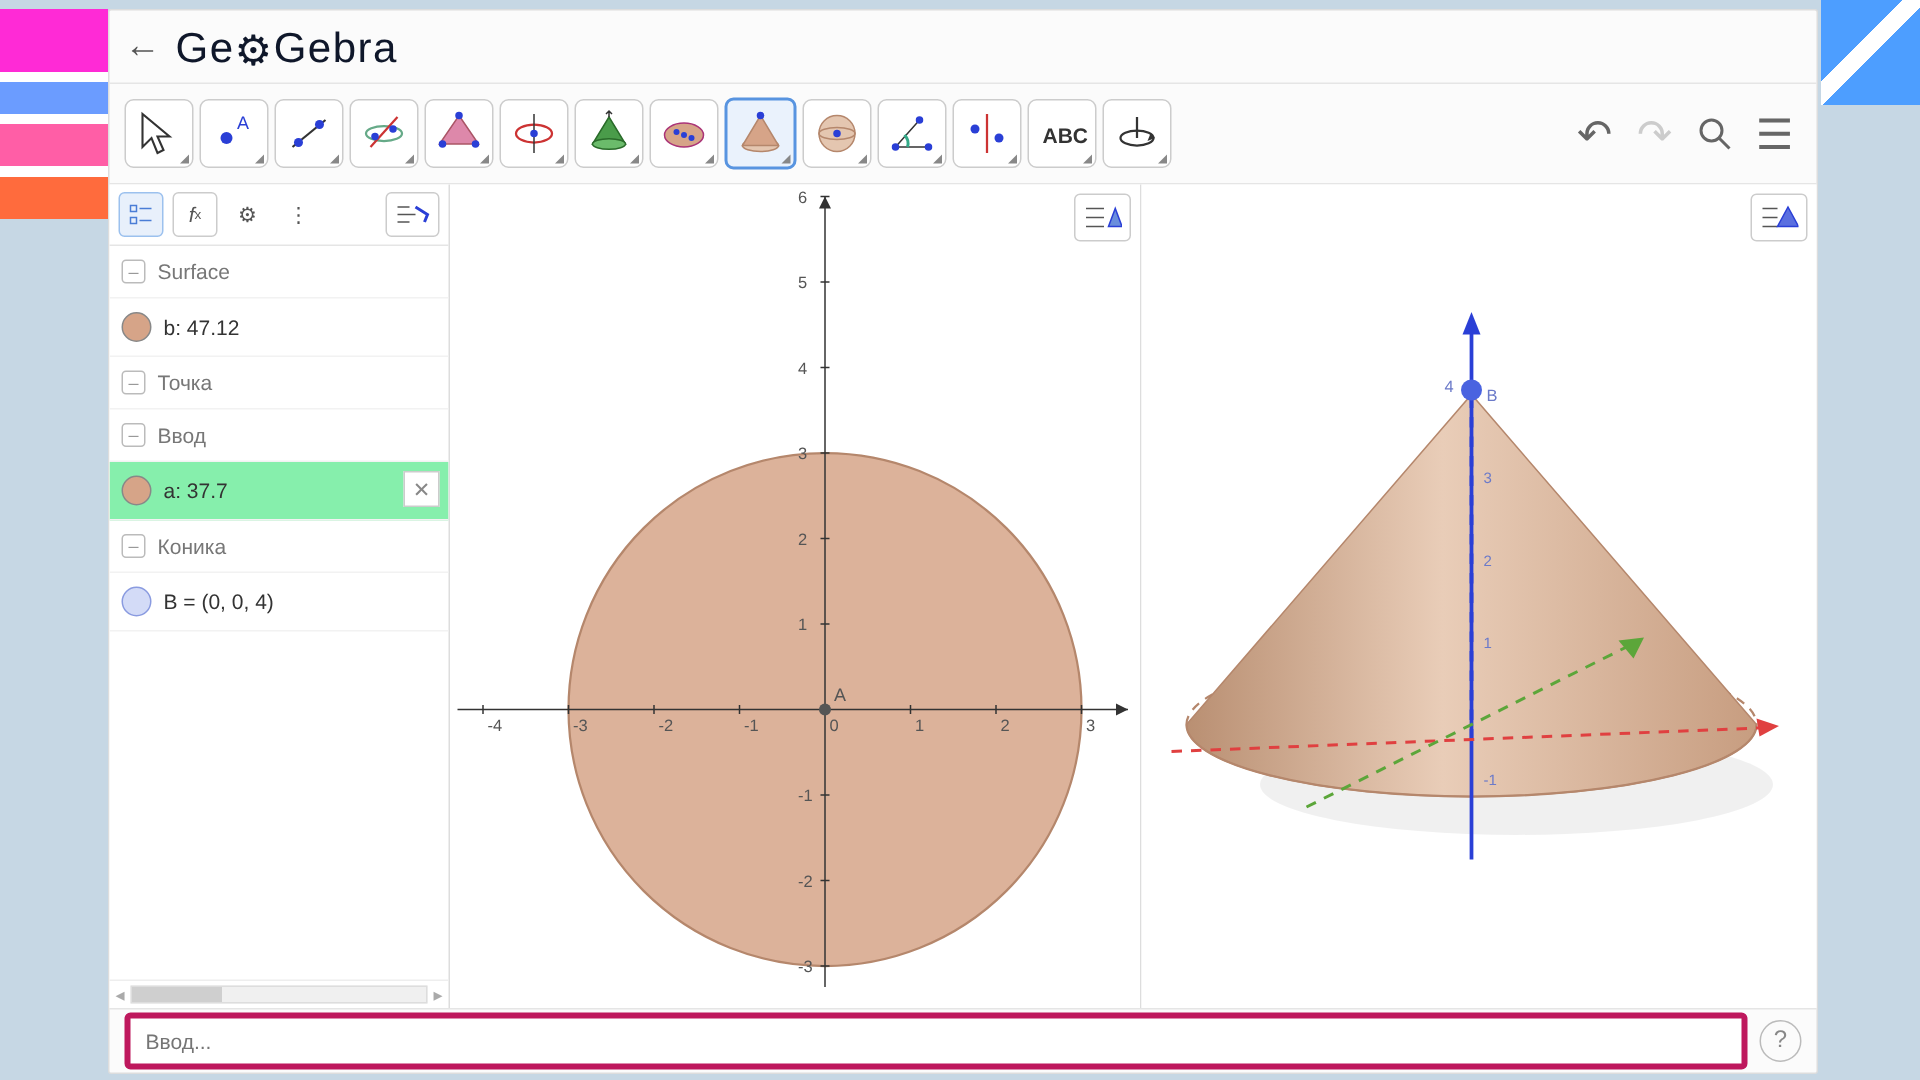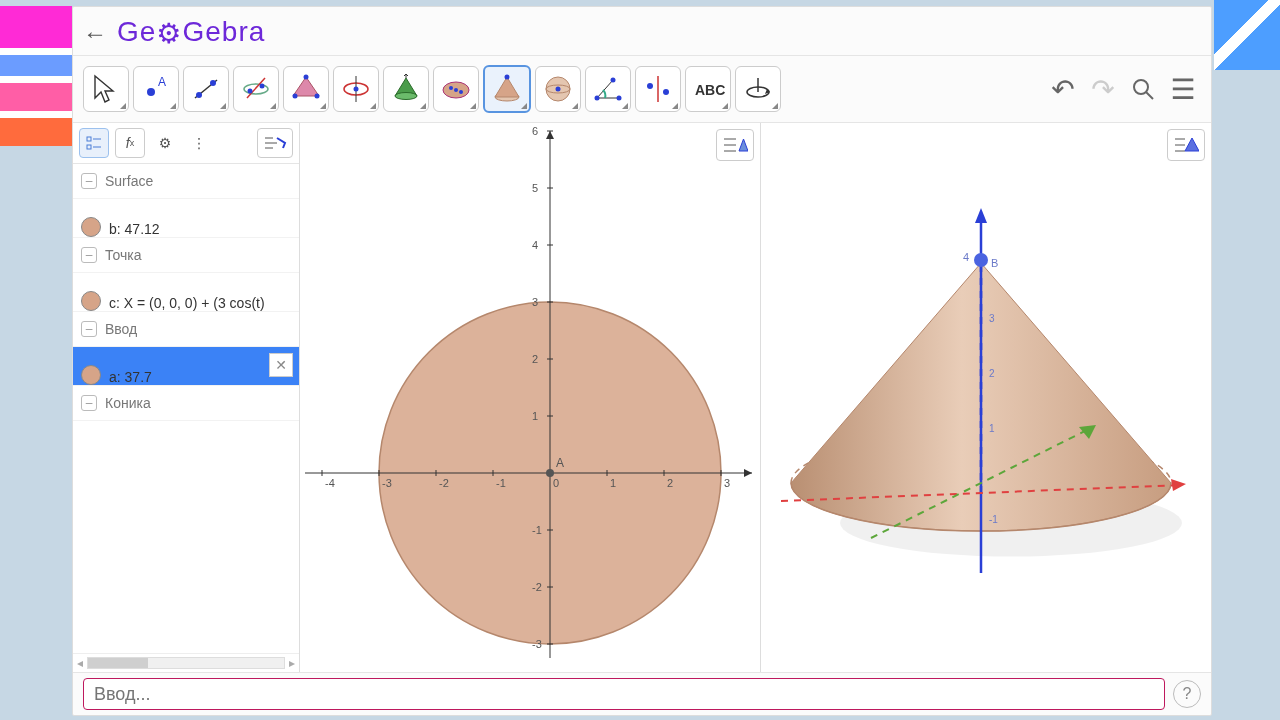--- a/index.html
+++ b/index.html
@@ -2,52 +2,52 @@
 <html><head>
 <meta charset="utf-8">
 <style>
 body{margin:0;font-family:Arial,Helvetica,sans-serif;background:#c6d7e4;overflow:hidden}
 .stage{position:relative;width:1280px;height:720px}
 .deco-left{position:absolute;left:0;top:6px;width:72px;height:140px;background:linear-gradient(to bottom,#ff2ad6 0%,#ff2ad6 30%,#fff 30%,#fff 35%,#6b9cff 35%,#6b9cff 50%,#fff 50%,#fff 55%,#ff5ea6 55%,#ff5ea6 75%,#fff 75%,#fff 80%,#ff6b3d 80%,#ff6b3d 100%)}
 .deco-right{position:absolute;right:0;top:0;width:66px;height:70px;background:linear-gradient(135deg,#4d9eff 0%,#4d9eff 40%,#fff 40%,#fff 52%,#4d9eff 52%)}
 .app{position:absolute;left:72px;top:6px;width:1138px;height:708px;background:#fbfbfb;border:1px solid #ddd;border-radius:2px;display:flex;flex-direction:column}
 .titlebar{display:flex;align-items:center;height:48px;border-bottom:1px solid #e5e5e5;padding:0 10px;color:#666}
 .back-icon{font-size:24px;margin-right:10px;color:#555}
-.logo{font-size:28px;color:#6d28d9;letter-spacing:1px}
+.logo{font-size:28px;color:#0f172a;letter-spacing:1px}
 .logo .gear{display:inline-block;transform:translateY(2px)}
 .toolbar-row{display:flex;align-items:center;height:54px;padding:6px 10px;border-bottom:1px solid #e5e5e5;gap:4px}
 .tbtn{width:44px;height:44px;border:1px solid #ccc;border-radius:6px;background:#fff;display:flex;align-items:center;justify-content:center;position:relative}
 .tbtn svg{width:34px;height:34px}
 .tbtn.active{border:2px solid #5894e0;background:#eaf2fc}
 .dd{position:absolute;right:2px;bottom:2px;width:0;height:0;border-left:6px solid transparent;border-bottom:6px solid #888}
 .spacer{flex:1}
 .iconbtn{width:36px;height:36px;display:flex;align-items:center;justify-content:center;color:#666;font-size:28px}
 .workspace{flex:1;display:flex;min-height:0}
 .algebra{width:226px;border-right:1px solid #ddd;display:flex;flex-direction:column;background:#fff}
 .alg-toolbar{display:flex;align-items:center;height:40px;border-bottom:1px solid #e5e5e5;padding:0 6px;gap:6px}
 .mini{width:28px;height:28px;border:1px solid #ccc;border-radius:4px;display:flex;align-items:center;justify-content:center;background:#fff;font-size:14px;color:#555}
 .mini.noborder{border:none}
 .mini.active{background:#e8f0fb;border-color:#9cc1ee}
 .alg-list{flex:1;overflow:hidden}
 .cat{display:flex;align-items:center;height:34px;padding:0 8px;color:#777;font-size:14px;gap:8px;border-bottom:1px solid #f2f2f2}
 .cat .tog{width:14px;height:14px;border:1px solid #bbb;border-radius:3px;display:flex;align-items:center;justify-content:center;font-size:12px;line-height:1;color:#999}
-.item{display:flex;align-items:flex-end;height:38px;padding:0 8px;color:#333;font-size:14px;gap:8px;border-bottom:1px solid #f2f2f2;position:relative}
-.item.sel{background:#3b82f6}
+.item{display:flex;align-items:center;height:38px;padding:0 8px;color:#333;font-size:14px;gap:8px;border-bottom:1px solid #f2f2f2;position:relative}
+.item.sel{background:#86efac}
 .swatch{width:18px;height:18px;border-radius:50%;border:1px solid #888}
 .closex{position:absolute;right:6px;top:6px;width:22px;height:22px;border:1px solid #ccc;display:flex;align-items:center;justify-content:center;color:#888;background:#fff}
 .hscroll{height:18px;border-top:1px solid #eee;display:flex;align-items:center;padding:0 4px;color:#aaa;font-size:12px}
 .hscroll .track{flex:1;height:10px;background:#f0f0f0;border:1px solid #ddd;margin:0 4px;position:relative}
 .hscroll .thumb{position:absolute;left:0;top:0;bottom:0;width:60px;background:#cfcfcf}
 .view2d,.view3d{position:relative;background:#fff;border-right:1px solid #ddd}
 .view2d{width:460px}
 .view3d{flex:1;border-right:none}
 .viewtab{position:absolute;right:6px;top:6px;width:36px;height:30px;border:1px solid #ccc;border-radius:4px;background:#fff;display:flex;align-items:center;justify-content:center}
 .viewtab svg{width:26px;height:22px}
 .inputbar{height:42px;border-top:1px solid #e5e5e5;display:flex;align-items:center;padding:0 10px;gap:8px}
-.inputbar input{flex:1;height:30px;border:1px solid #be185d;border-radius:4px;padding:0 10px;color:#999;font-size:18px}
+.inputbar input{flex:1;height:30px;border:4px solid #be185d;border-radius:4px;padding:0 10px;color:#999;font-size:14px}
 .help{width:26px;height:26px;border:1px solid #bbb;border-radius:50%;display:flex;align-items:center;justify-content:center;color:#888;font-size:16px}
 </style>
 </head>
 <body>
 
 <div class="stage">
   <div class="deco-left"></div>
   <div class="deco-right"></div>
 
   <div class="app">
@@ -220,38 +220,38 @@
             </div>
           <div class="item">
               <span class="swatch" style="background:#d6a488"></span>
               <span>b: 47.12</span>
             </div>
 
           <div class="cat">
               <span class="tog">–</span>
               <span>Точка</span>
             </div>
-          <div class="item">
-              <span class="swatch" style="background:#d6a488"></span>
-              <span>c: X = (0, 0, 0) + (3 cos(t)</span>
-            </div>
 
           <div class="cat">
               <span class="tog">–</span>
               <span>Ввод</span>
             </div>
           <div class="item sel">
               <span class="swatch" style="background:#d6a488"></span>
               <span>a: 37.7</span>
               <div class="closex">✕</div>
             </div>
 
           <div class="cat">
               <span class="tog">–</span>
               <span>Коника</span>
+            </div>
+          <div class="item">
+              <span class="swatch" style="background:#d3dbf7;border-color:#8a9be0"></span>
+              <span>B = (0, 0, 4)</span>
             </div>
         </div>
         <div class="hscroll">
           <span>◂</span>
             <div class="track">
               <div class="thumb"></div>
             </div>
             <span>▸</span>
         </div>
       </div>

